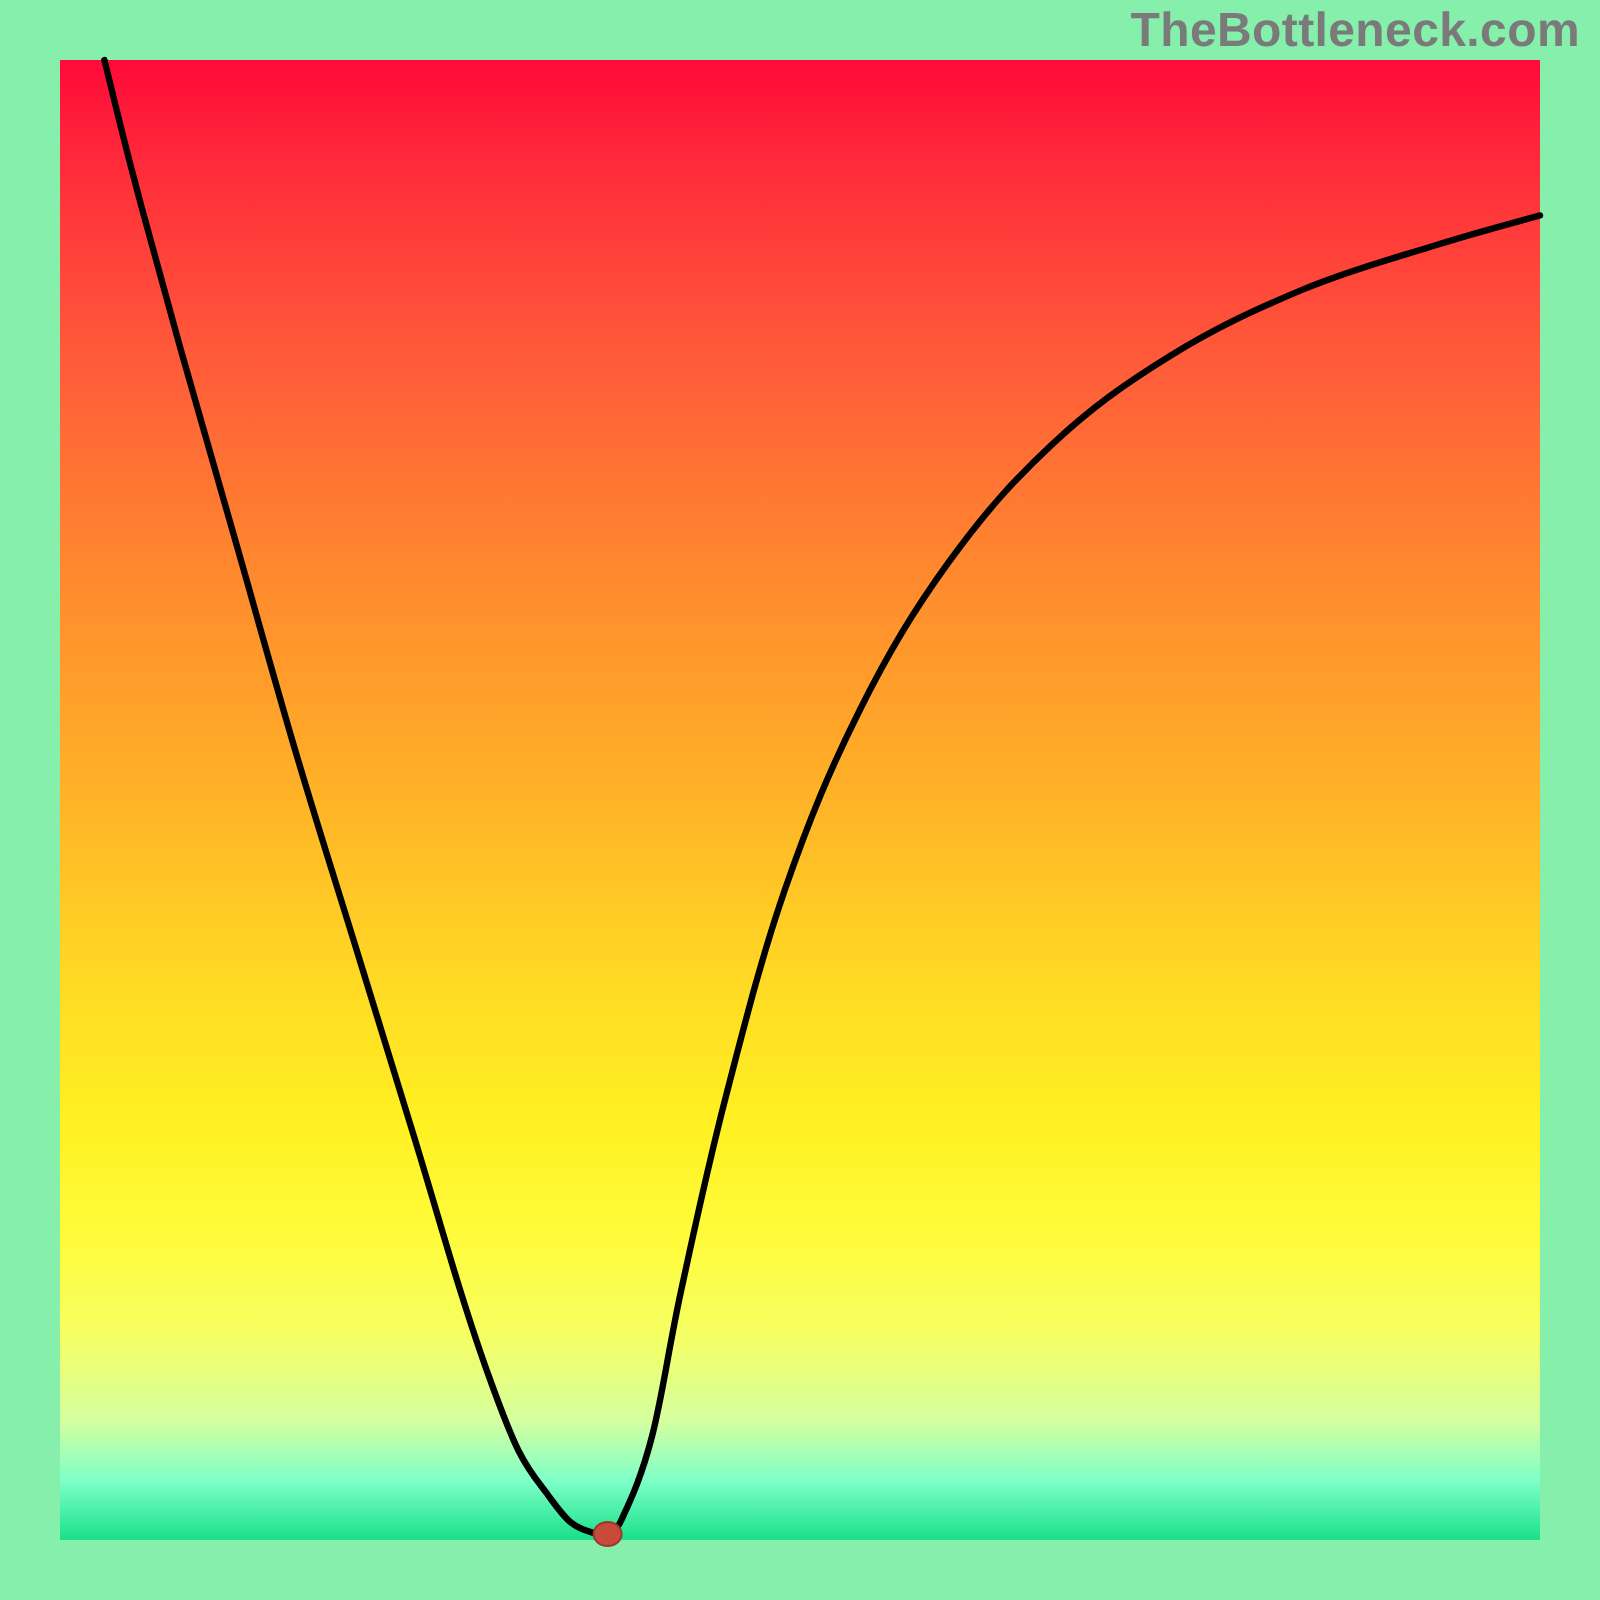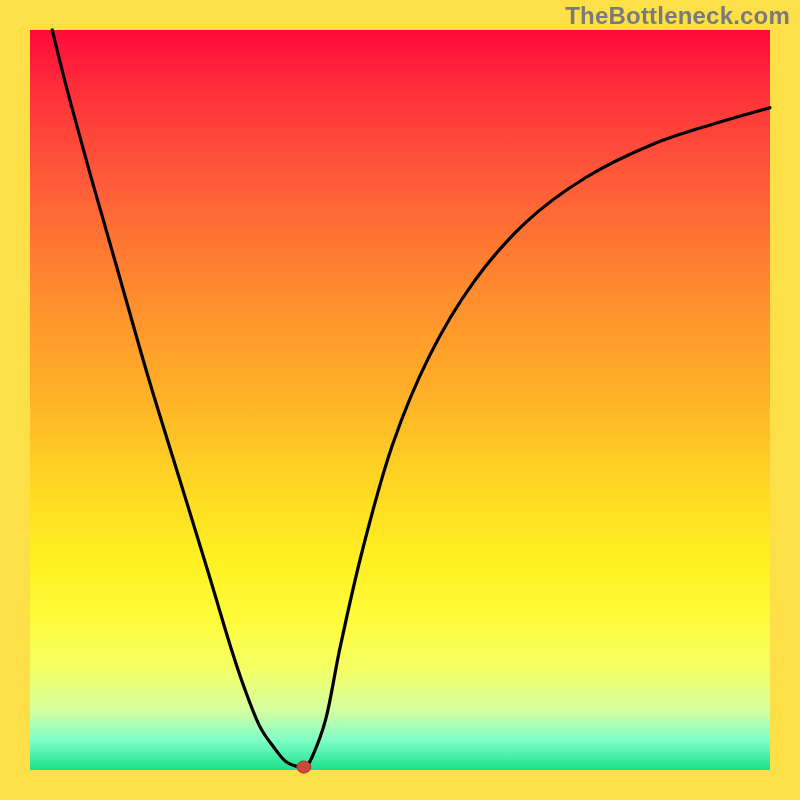--- a/index.html
+++ b/index.html
@@ -1,21 +1,21 @@
 <!DOCTYPE html>
 <html><head>
 <meta charset="utf-8">
 <style>
   * { margin: 0; padding: 0; box-sizing: border-box; }
   html, body { width: 800px; height: 800px; overflow: hidden; background: #000; }
   .frame {
     position: relative;
     width: 800px;
     height: 800px;
-    background: #fde047;
+    background: #86efac;
   }
   .watermark {
     position: absolute;
     top: 2px;
     right: 10px;
     font-family: Arial, Helvetica, sans-serif;
     font-size: 24px;
     font-weight: 600;
     color: #7a7a7a;
     letter-spacing: 0.2px;

